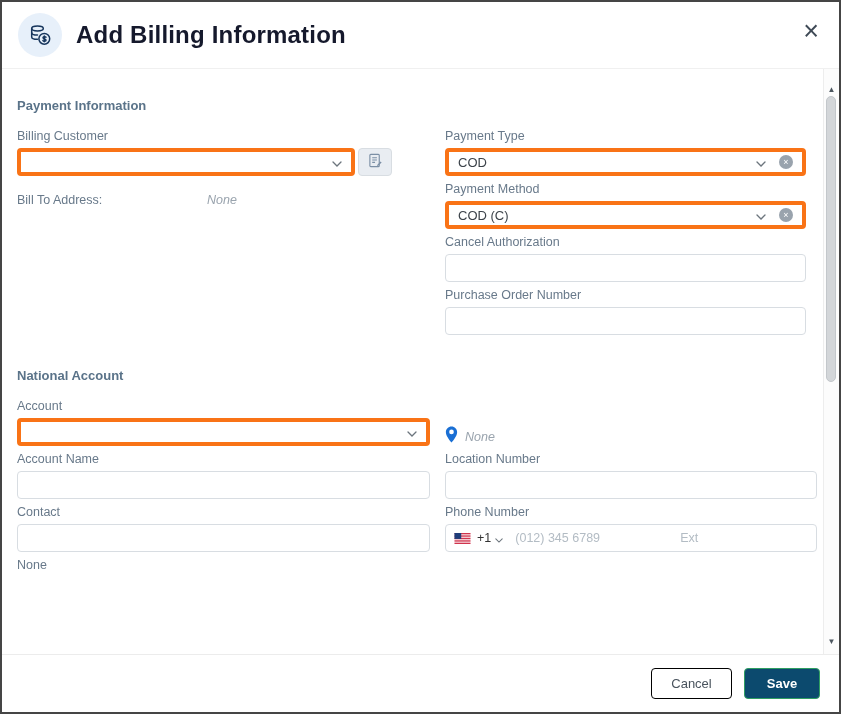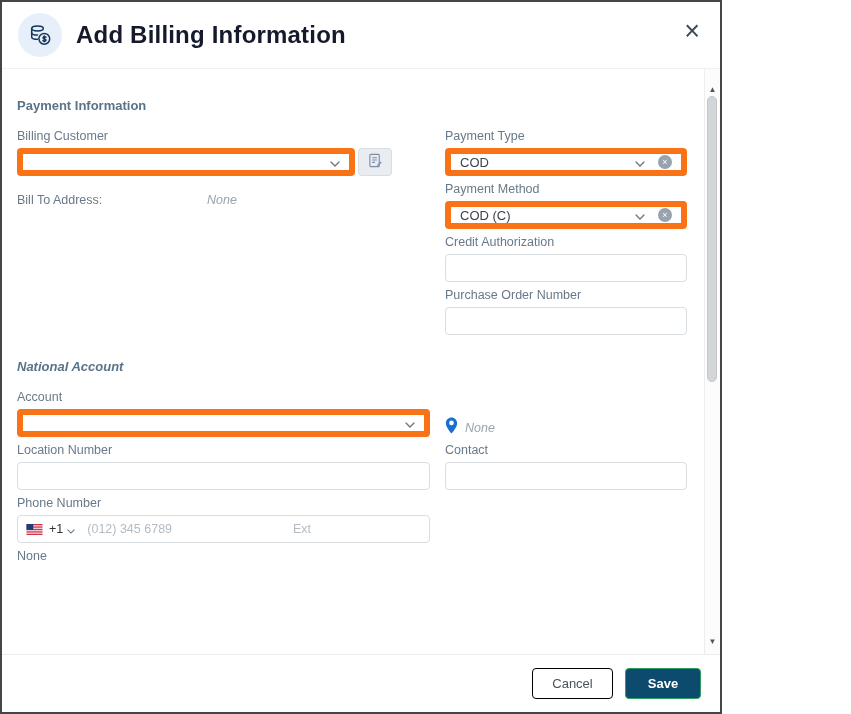--- a/index.html
+++ b/index.html
@@ -1,41 +1,41 @@
 <!DOCTYPE html>
 <html><head>
 <meta charset="utf-8">
 <style>
   * { box-sizing: border-box; }
   body { margin:0; background:#fff; font-family:"Liberation Sans", sans-serif; }
-  .window { position:relative; width:722px; height:714px; border:2px solid #454545; background:#fff; overflow:hidden; }
+  .window { position:relative; width:841px; height:714px; border:2px solid #454545; background:#fff; overflow:hidden; }
 
   
   .modal-header { position:absolute; top:0; left:0; right:0; height:67px; display:flex; align-items:center; padding-left:16px; border-bottom:1px solid #f0f0f0; background:#fff; }
   .icon-circle { width:44px; height:44px; border-radius:50%; background:#e7f0fa; display:flex; align-items:center; justify-content:center; margin-right:14px; flex:0 0 auto; }
   .modal-title { font-size:24px; font-weight:700; color:#15192c; letter-spacing:.2px; }
   .close-btn { position:absolute; right:20px; top:16px; font-size:27px; line-height:1; color:#3f4a56; cursor:pointer; font-weight:300; }
 
   
   .content { position:absolute; top:67px; left:0; right:18px; bottom:58px; padding:0 15px; overflow:hidden; }
   .section-heading { font-size:13px; font-weight:700; color:#5a7389; }
   .heading-payment { margin-top:29px; }
-  .heading-national { margin-top:18px;font-style:italic; }
+  .heading-national { margin-top:27px; }
 
   .grid { display:grid; grid-template-columns:413px 1fr; column-gap:15px; }
   .payment-grid { margin-top:16px; }
   .national-grid { margin-top:16px; }
 
   .field { margin-bottom:6px; }
   .field-label { display:block; font-size:12.5px; color:#68798a; margin-bottom:5px; }
 
   .text-input { width:100%; height:28px; border:1px solid #d8dde2; border-radius:4px; background:#fff; font-size:13px; color:#333; padding:0 8px; outline:none; font-family:inherit; }
   input::placeholder, textarea::placeholder { color:#b3bcc4; }
 
-  .select { height:28px; border:6px solid #f97316; border-radius:4px; background:#fff; display:flex; align-items:center; padding:0 9px; cursor:pointer; }
+  .select { height:28px; border:4px solid #f97316; border-radius:4px; background:#fff; display:flex; align-items:center; padding:0 9px; cursor:pointer; }
   .select .value { flex:1; font-size:13px; color:#3c434a; }
   .chev { flex:0 0 auto; }
   .clear-icon { width:14px; height:14px; border-radius:50%; background:#99a3ad; color:#fff; font-size:9px; line-height:14px; text-align:center; margin-left:13px; flex:0 0 auto; cursor:pointer; }
 
   .combo-row { display:flex; gap:3px; width:375px; }
   .combo-row .select { flex:1; }
   .lookup-btn { width:34px; height:28px; background:#e9edf2; border:1px solid #d8dde2; border-radius:4px; display:flex; align-items:center; justify-content:center; cursor:pointer; }
 
   .bta-row { display:flex; margin-top:17px; font-size:12.5px; }
   .bta-label { color:#68798a; width:190px; }
@@ -138,21 +138,21 @@
             <span class="chev">
               <svg width="10" height="6" viewBox="0 0 10 6">
                   <path d="M1 1l4 4 4-4" stroke="#6c757d" stroke-width="1.3" fill="none" stroke-linecap="round"></path>
                 </svg>
             </span>
             <span class="clear-icon">×</span>
           </div>
         </div>
 
         <div class="field">
-          <span class="field-label">Credit Authorization</span>
+          <span class="field-label">Cancel Authorization</span>
           <input class="text-input" type="text" value="" style="">
         </div>
 
         <div class="field">
           <span class="field-label">Purchase Order Number</span>
           <input class="text-input" type="text" value="" style="">
         </div>
       </div>
     </div>
 
@@ -175,20 +175,24 @@
         <div class="pin-row">
           <span>
             <svg width="13" height="17" viewBox="0 0 24 32">
               <path d="M12 1C6 1 1.4 5.7 1.4 11.6 1.4 19.5 12 31 12 31s10.6-11.5 10.6-19.4C22.6 5.7 18 1 12 1zm0 14.6a4.4 4.4 0 1 1 0-8.8 4.4 4.4 0 0 1 0 8.8z" fill="#1a6fd4"></path>
             </svg>
           </span>
           <span class="none-text">None</span>
         </div>
       </div>
 
+      <div class="field">
+        <span class="field-label">Account Name</span>
+        <input class="text-input" type="text" value="" style="">
+      </div>
       <div class="field">
         <span class="field-label">Location Number</span>
         <input class="text-input" type="text" value="" style="">
       </div>
 
       <div class="field">
         <span class="field-label">Contact</span>
         <input class="text-input" type="text" value="" style="">
       </div>
       <div class="field">

